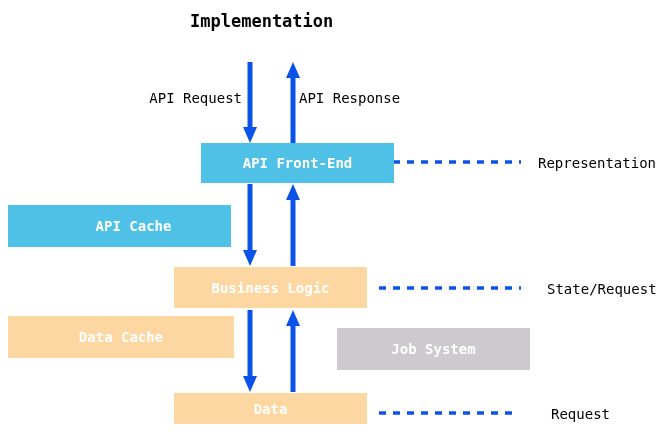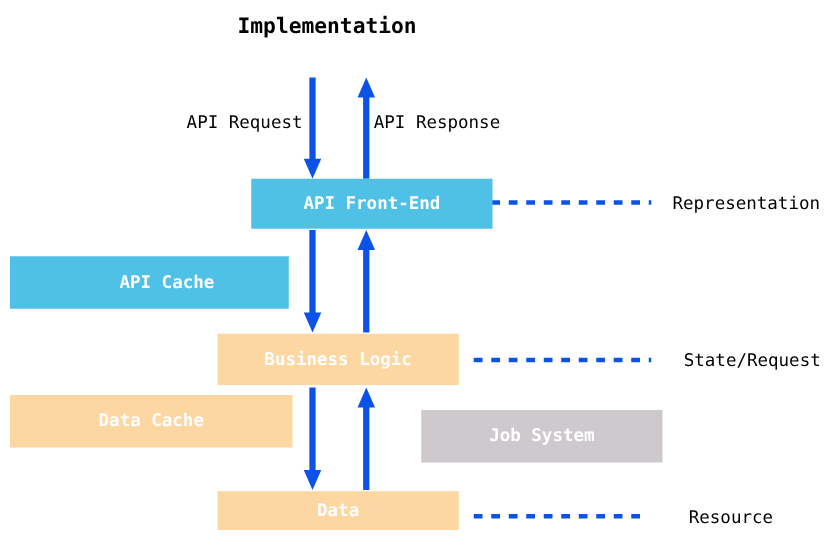--- a/index.html
+++ b/index.html
@@ -151,15 +151,15 @@
   </div>
 
   <div class="box orange" id="box-data">
     <span>Data</span>
   </div>
 
   <div class="flow-label" id="label-representation">Representation</div>
 
   <div class="flow-label" id="label-state-transfer">State/Request</div>
 
-  <div class="flow-label" id="label-resource">Resource</div>
+  <div class="flow-label" id="label-resource">Request</div>
 
 </div>
 
 </body></html>

